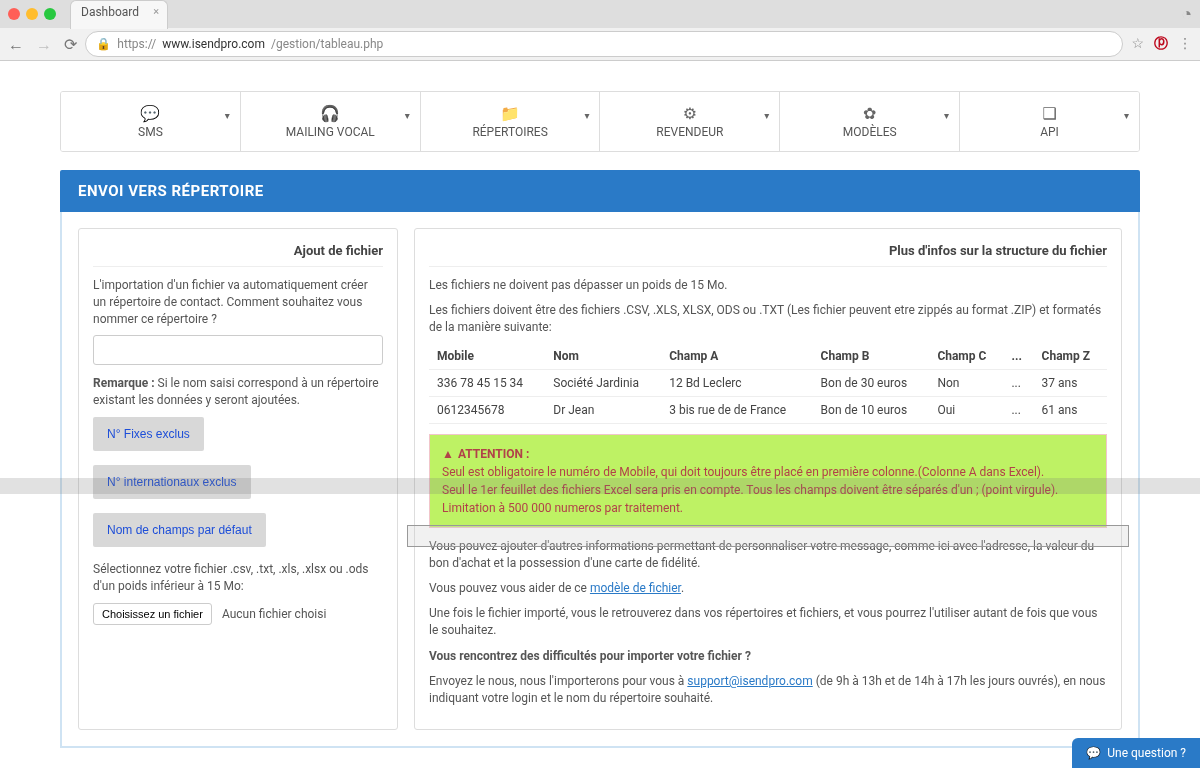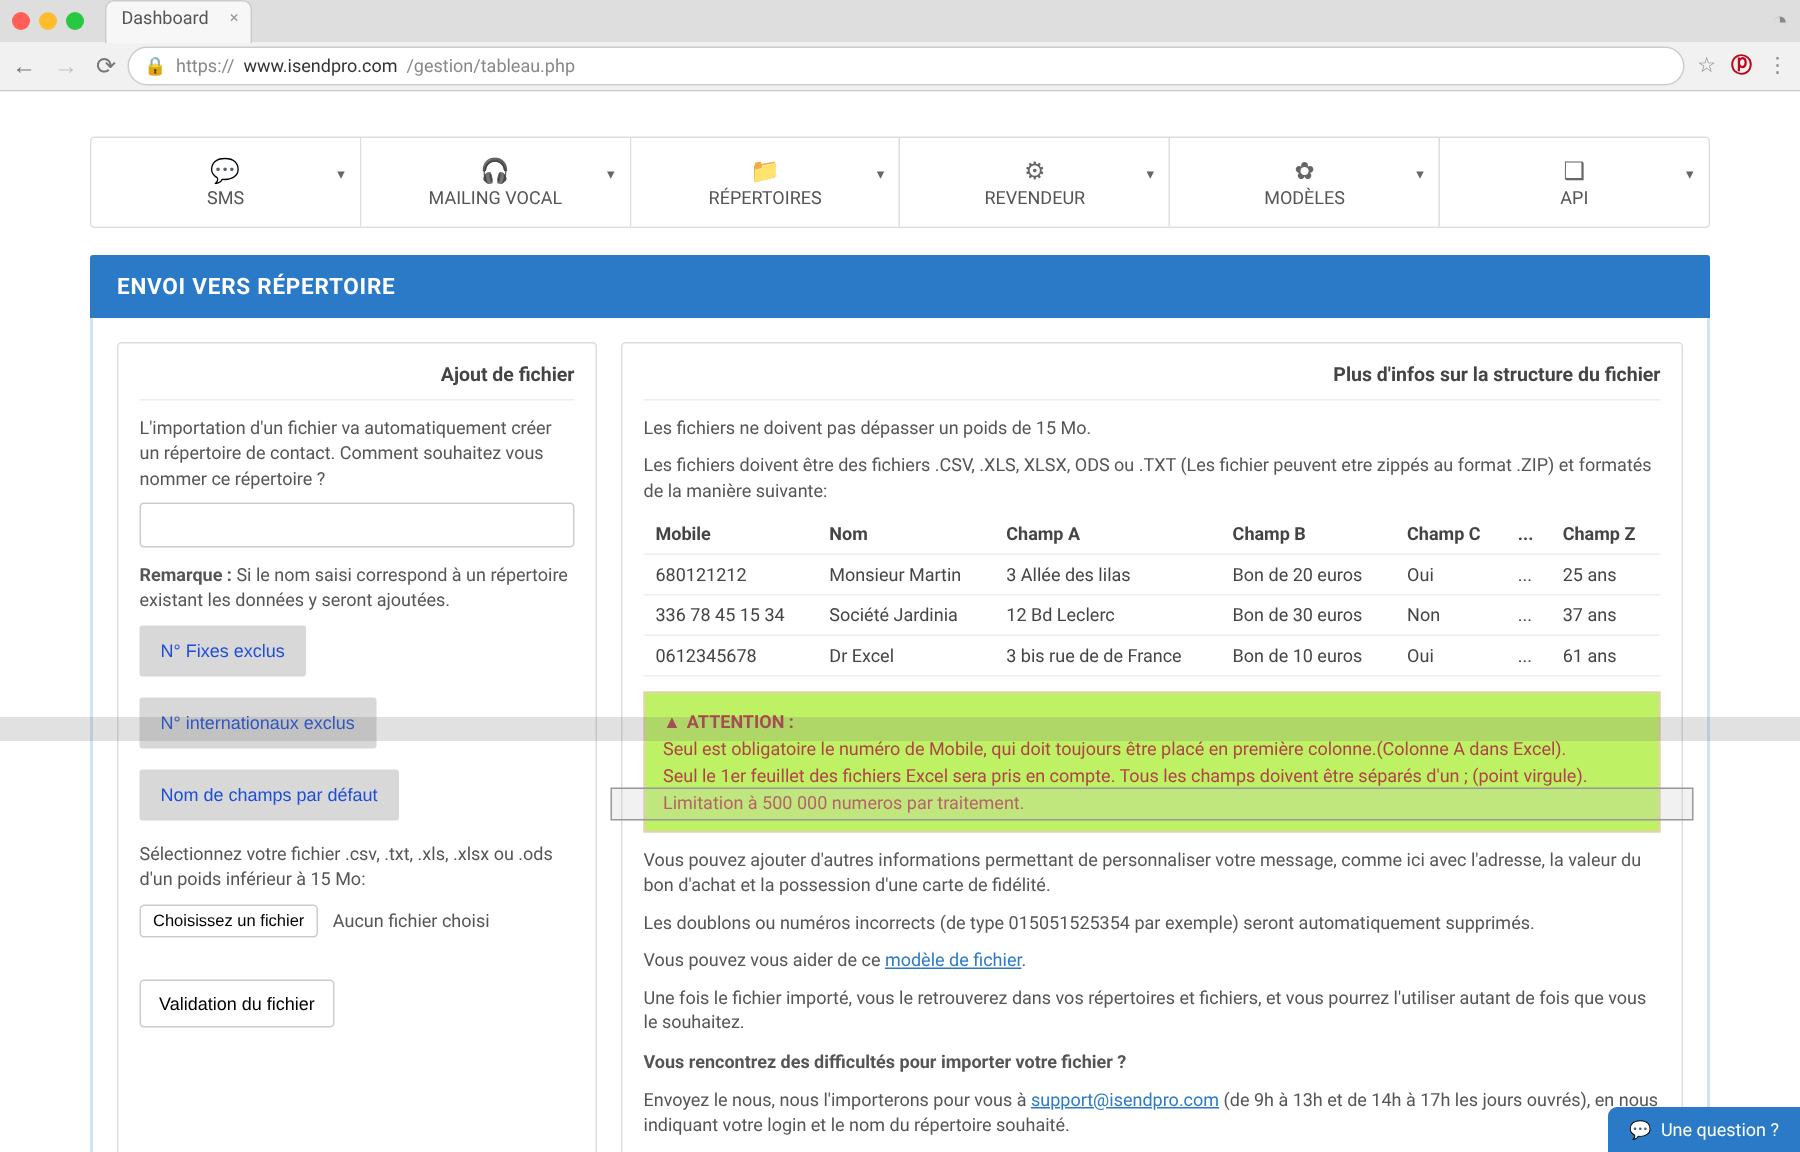--- a/index.html
+++ b/index.html
@@ -109,77 +109,66 @@
       <input class="input" type="text" style="">
       <p class="small-text"><b>Remarque :</b><span> Si le nom saisi correspond à un répertoire existant les données y seront ajoutées.</span></p>
       <button class="option-btn">N° Fixes exclus</button>
       <button class="option-btn">N° internationaux exclus</button>
       <button class="option-btn">Nom de champs par défaut</button>
       <p class="small-text">Sélectionnez votre fichier .csv, .txt, .xls, .xlsx ou .ods d'un poids inférieur à 15 Mo:</p>
       <div class="file-row">
         <button class="file-btn">Choisissez un fichier</button>
         <span>Aucun fichier choisi</span>
       </div>
-      <button class="validate-btn">Validation du fichier</button>
     </div>
 
     <div class="right-col">
       <div class="panel-title">Plus d'infos sur la structure du fichier</div>
       <p class="small-text">Les fichiers ne doivent pas dépasser un poids de 15 Mo.</p>
       <p class="small-text">Les fichiers doivent être des fichiers .CSV, .XLS, XLSX, ODS ou .TXT (Les fichier peuvent etre zippés au format .ZIP) et formatés de la manière suivante:</p>
       <table class="tbl">
         <thead>
             <tr id="tbl-head">
               <th>Mobile</th>
               <th>Nom</th>
               <th>Champ A</th>
               <th>Champ B</th>
               <th>Champ C</th>
               <th>...</th>
               <th>Champ Z</th>
             </tr>
           </thead>
         <tbody id="tbl-body">
             <tr>
-              <td>680121212</td>
-              <td>Monsieur Martin</td>
-              <td>3 Allée des lilas</td>
-              <td>Bon de 20 euros</td>
-              <td>Oui</td>
-              <td>...</td>
-              <td>25 ans</td>
-            </tr>
-            <tr>
               <td>336 78 45 15 34</td>
               <td>Société Jardinia</td>
               <td>12 Bd Leclerc</td>
               <td>Bon de 30 euros</td>
               <td>Non</td>
               <td>...</td>
               <td>37 ans</td>
             </tr>
             <tr>
               <td>0612345678</td>
-              <td>Dr Excel</td>
+              <td>Dr Jean</td>
               <td>3 bis rue de de France</td>
               <td>Bon de 10 euros</td>
               <td>Oui</td>
               <td>...</td>
               <td>61 ans</td>
             </tr>
           </tbody>
       </table>
       <div class="warn-box">
         <span class="tri">▲</span><b>ATTENTION :</b><br>
         <span>Seul est obligatoire le numéro de Mobile, qui doit toujours être placé en première colonne.(Colonne A dans Excel).</span><br>
         <span>Seul le 1er feuillet des fichiers Excel sera pris en compte. Tous les champs doivent être séparés d'un ; (point virgule).</span><br>
         <span>Limitation à 500 000 numeros par traitement.</span>
       </div>
       <p class="small-text" style="margin-top:10px;">Vous pouvez ajouter d'autres informations permettant de personnaliser votre message, comme ici avec l'adresse, la valeur du bon d'achat et la possession d'une carte de fidélité.</p>
-      <p class="small-text">Les doublons ou numéros incorrects (de type 015051525354 par exemple) seront automatiquement supprimés.</p>
       <p class="small-text"><span>Vous pouvez vous aider de ce </span><span class="link">modèle de fichier</span><span>.</span></p>
       <p class="small-text">Une fois le fichier importé, vous le retrouverez dans vos répertoires et fichiers, et vous pourrez l'utiliser autant de fois que vous le souhaitez.</p>
       <p class="small-text" style="margin-top:10px;"><b>Vous rencontrez des difficultés pour importer votre fichier ?</b></p>
       <p class="small-text"><span>Envoyez le nous, nous l'importerons pour vous à </span><span class="link">support@isendpro.com</span><span> (de 9h à 13h et de 14h à 17h les jours ouvrés), en nous indiquant votre login et le nom du répertoire souhaité.</span></p>
       <div class="highlight-strip"></div>
     </div>
   </div>
 </div>
 
 <div class="gray-overlay"></div>

